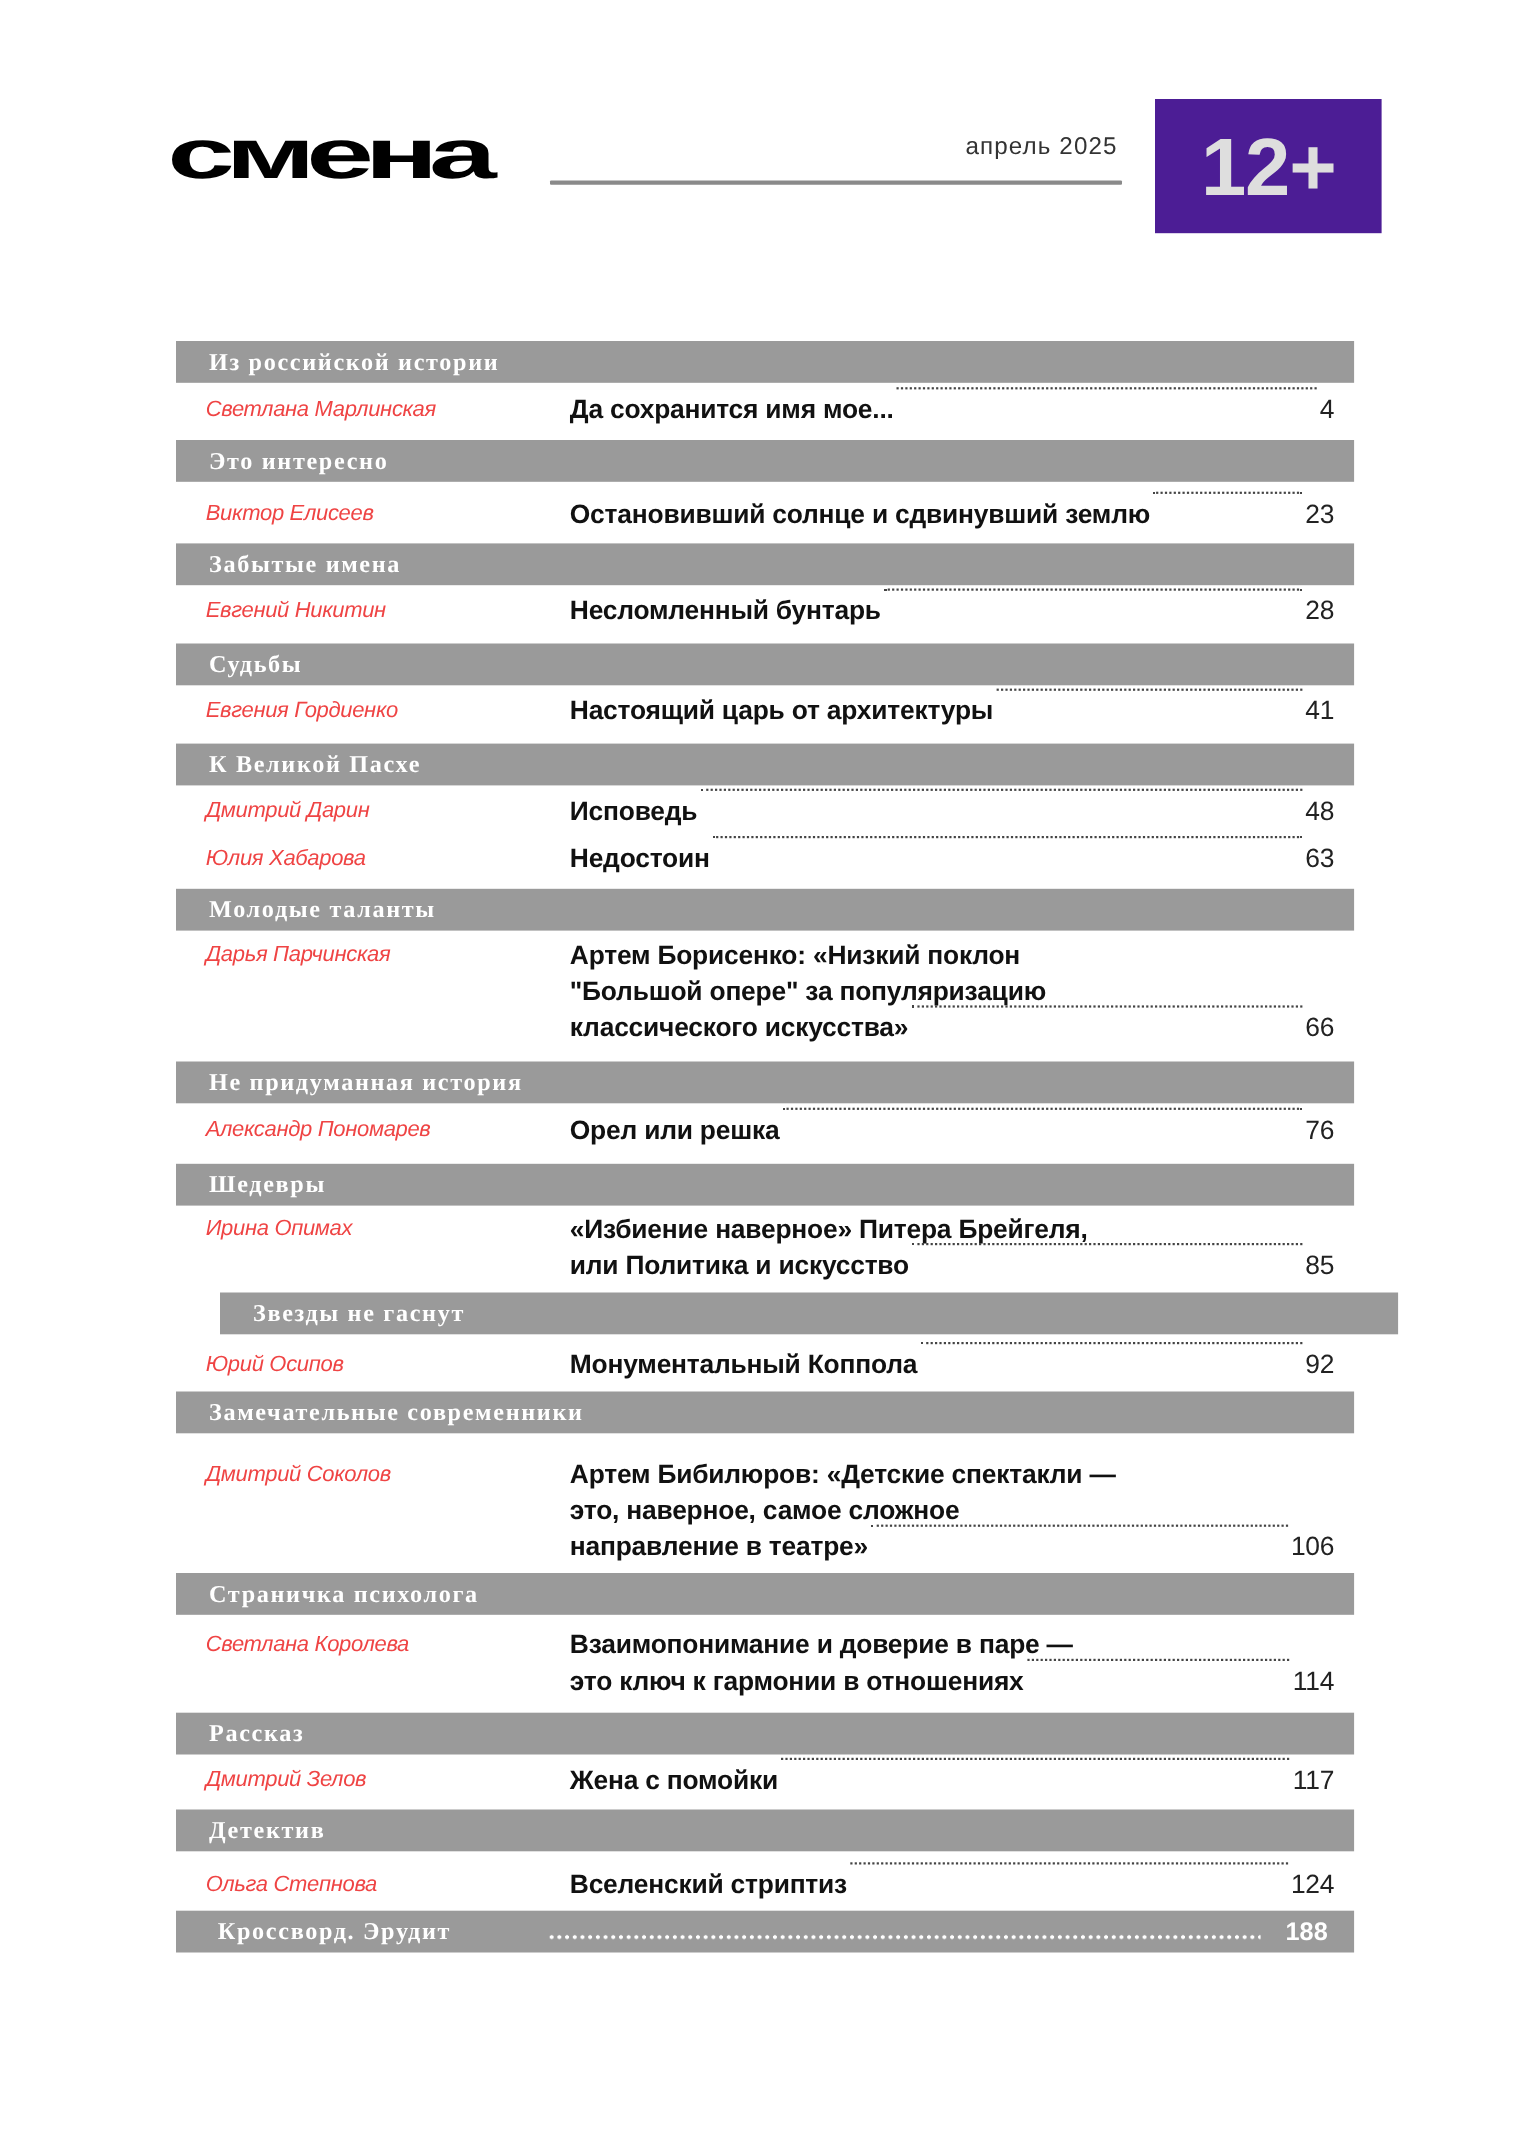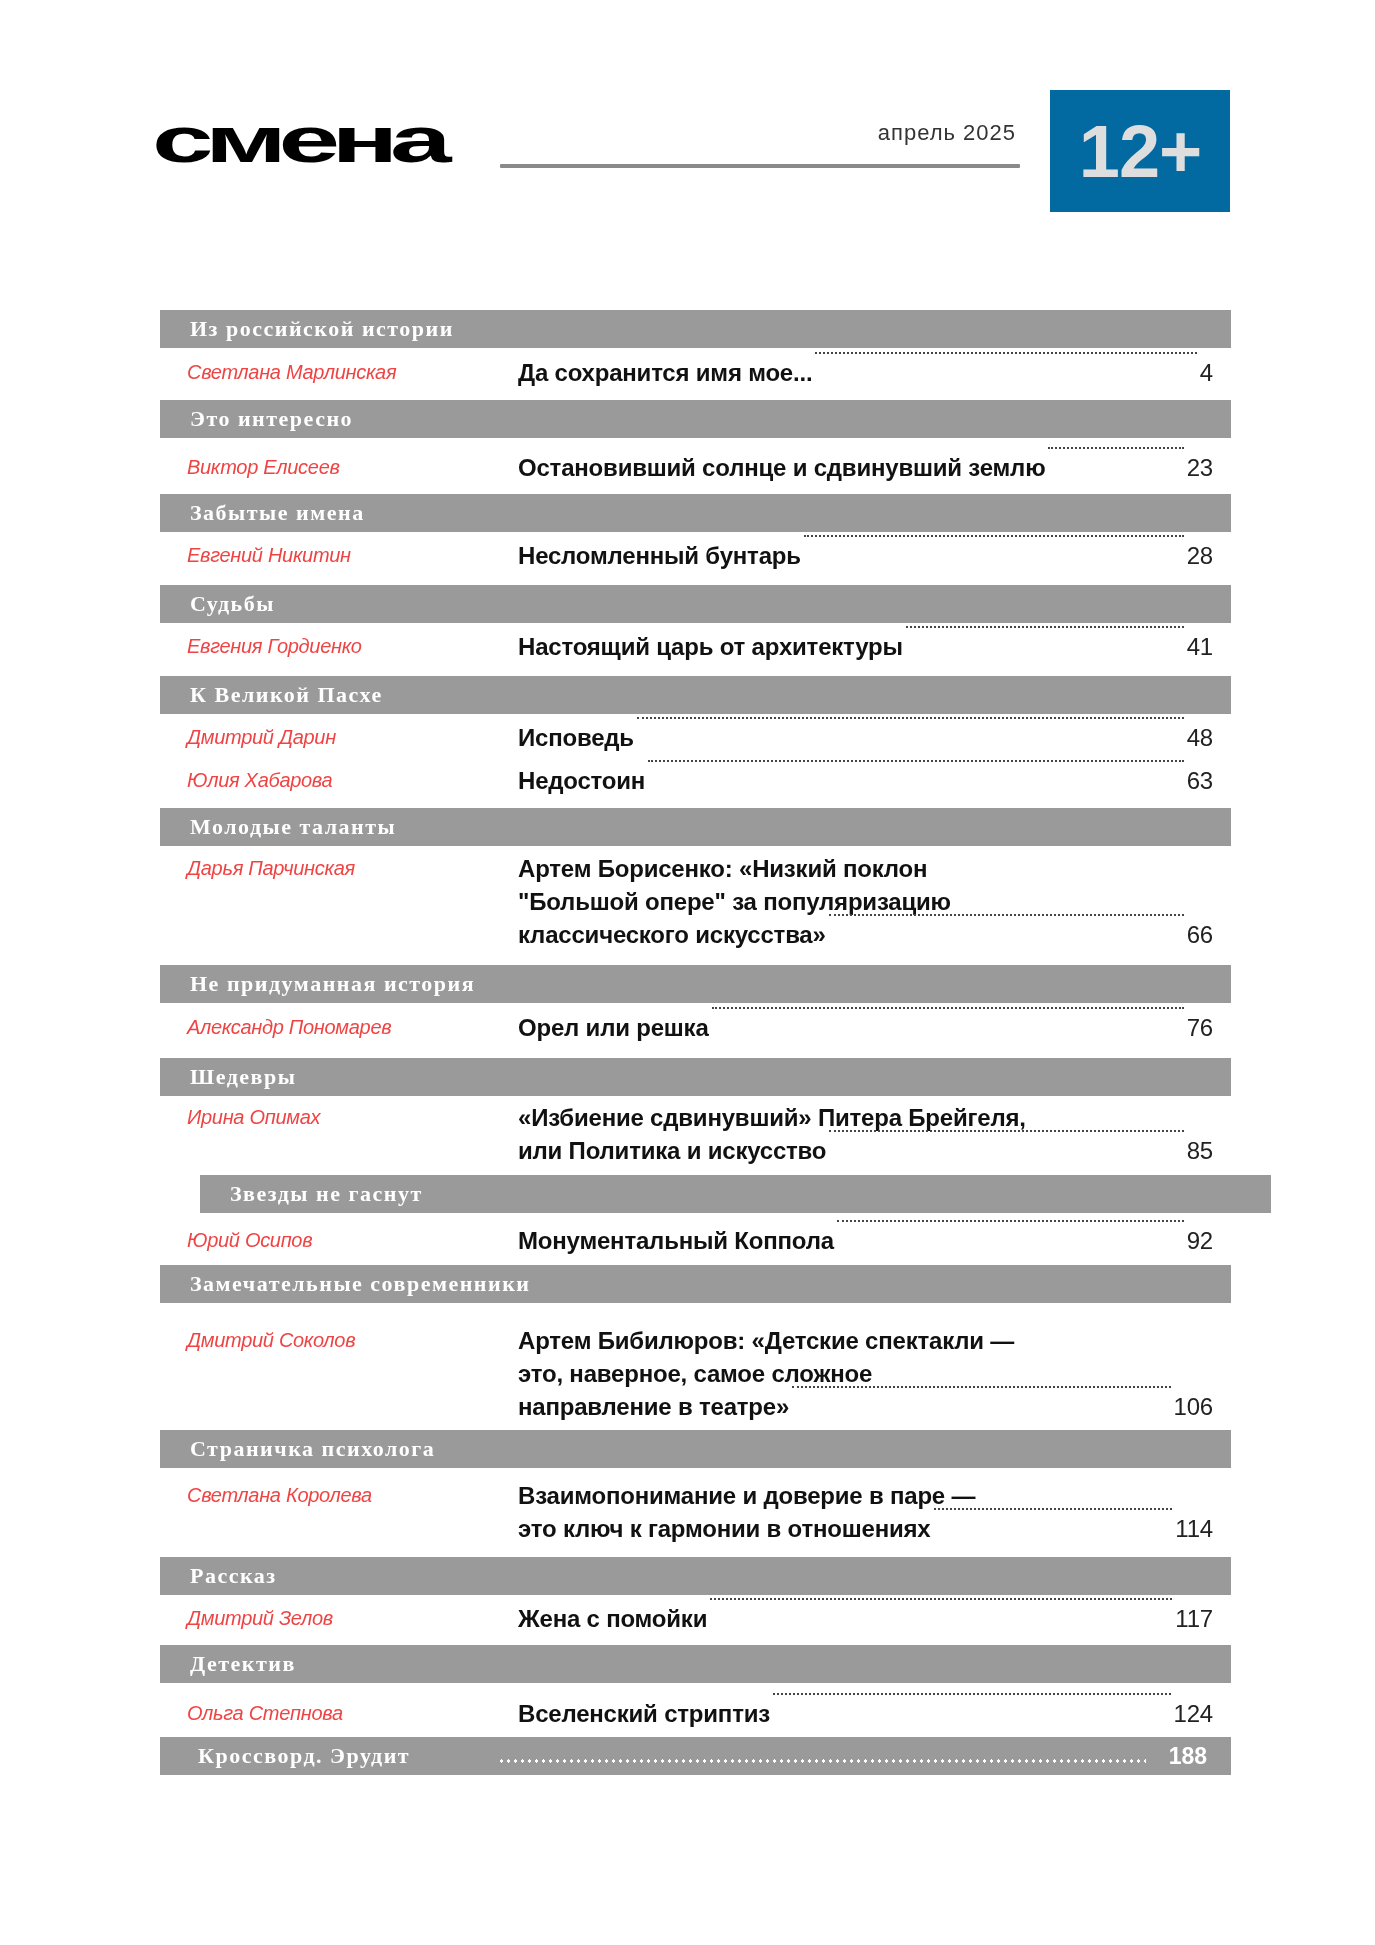--- a/index.html
+++ b/index.html
@@ -6,22 +6,22 @@
     body { width: 1375px; height: 1945px; position: relative; overflow: hidden;
            font-family: "Liberation Sans", sans-serif; color: #111; }
 
     .logo { position: absolute; left: 152px; top: 108px; font-family: "Liberation Sans", sans-serif;
             font-weight: 700; font-size: 78px; letter-spacing: -6px; line-height: 78px;
             transform: scaleX(1.42) scaleY(0.82); transform-origin: left top; color: #000; }
     .date { position: absolute; left: 820px; width: 196px; top: 120px; text-align: right;
             font-size: 22px; letter-spacing: 1px; color: #333; }
     .rule { position: absolute; left: 500px; width: 520px; top: 164px; height: 4px;
             background: #8a8a8a; border-radius: 1px; }
-    .age { position: absolute; left: 1050px; top: 90px; width: 180px; height: 122px;
-           background: #0369a1; color: #dedede; font-weight: 700; font-size: 74px;
+    .age { position: absolute; left: 1050px; top: 90px; width: 206px; height: 122px;
+           background: #4c1d95; color: #dedede; font-weight: 700; font-size: 74px;
            display: flex; align-items: center; justify-content: center; letter-spacing: -1px; }
 
     .bar { position: absolute; left: 160px; width: 1071px; height: 38px; background: #9a9a9a;
            display: flex; align-items: center; }
     .bar-label { color: #fff; font-weight: 700; font-size: 22px; letter-spacing: 1.5px;
                  padding-left: 30px; white-space: nowrap; font-family: Liberation Serif, serif; }
     .bar.final .bar-label { padding-left: 38px; width: 300px; }
     .bar .bar-leader { flex: 1; height: 4px; margin: 10px 4px 0 0;
                        background-image: radial-gradient(circle, #fff 1.6px, transparent 1.8px);
                        background-size: 7px 4px; background-repeat: repeat-x; background-position: left center; }
@@ -148,21 +148,21 @@
           <span class="page">76</span>
         </div>
       </div>
     </div>
     <div class="bar" style="top: 1058px;">
       <span class="bar-label">Шедевры</span>
     </div>
     <div class="entry" style="top: 1101px;">
       <div class="author">Ирина Опимах</div>
       <div class="title-wrap">
-        <div class="tline"><span>«Избиение сдвинувший» Питера Брейгеля,</span></div>
+        <div class="tline"><span>«Избиение наверное» Питера Брейгеля,</span></div>
         <div class="tline last">
           <span>или Политика и искусство</span>
           <span class="leader"></span>
           <span class="page">85</span>
         </div>
       </div>
     </div>
     <div class="bar" style="top: 1175px; margin-left: 40px;">
       <span class="bar-label">Звезды не гаснут</span>
     </div>

